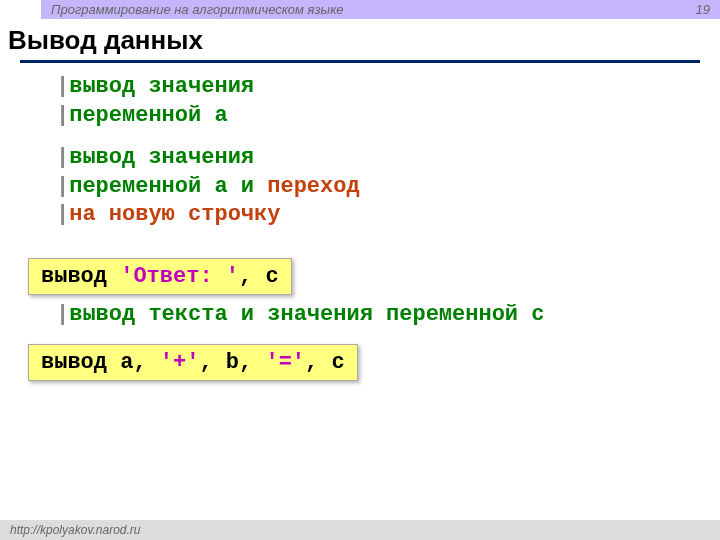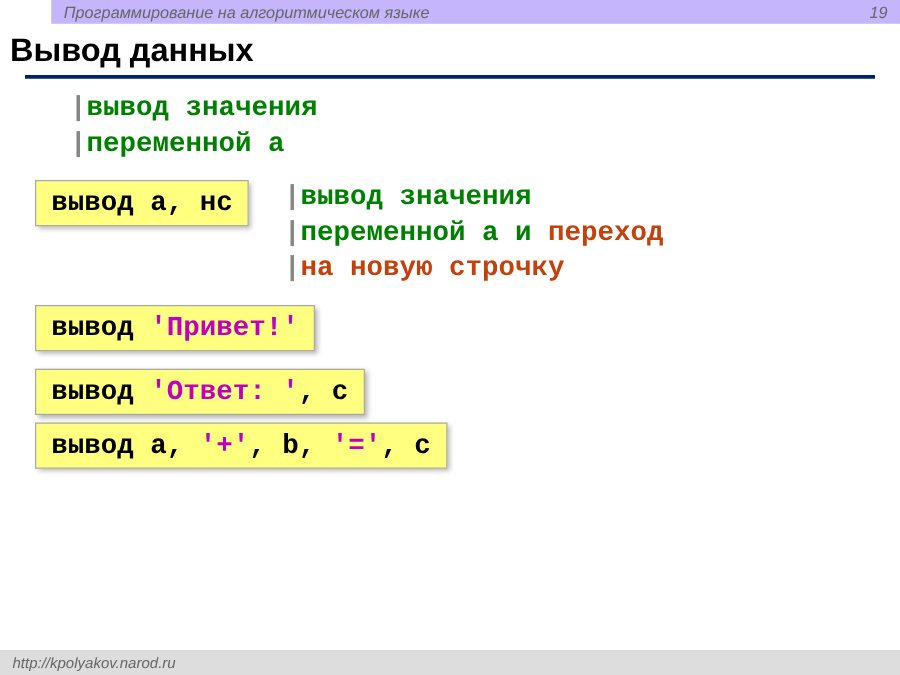--- a/index.html
+++ b/index.html
@@ -97,34 +97,35 @@
 <div class="content">
 
   <div class="row">
     <div class="comment">
       <span class="pipe">|</span><span class="grn">вывод значения</span><br>
       <span class="pipe">|</span><span class="grn">переменной a</span>
     </div>
   </div>
 
   <div class="row">
-    <div class="box"><span class="kw">вывод </span><span>a, нс</span></div>
     <div class="comment">
       <span class="pipe">|</span><span class="grn">вывод значения</span><br>
       <span class="pipe">|</span><span class="grn">переменной a и </span><span class="red">переход</span><br>
       <span class="pipe">|</span><span class="red">на новую строчку</span>
     </div>
   </div>
 
   <div class="row">
-    <div class="box"><span class="kw">вывод </span><span class="lit">'Привет!'</span></div>
   </div>
 
   <div class="row" style="margin-bottom:6px;">
     <div class="box"><span class="kw">вывод </span><span class="lit">'Ответ: '</span><span>, c</span></div>
+  </div>
+  <div class="comment-full">
+    <span class="pipe">|</span><span class="grn">вывод текста и значения переменной c</span>
   </div>
 
   <div class="row">
     <div class="box"><span class="kw">вывод </span><span>a, </span><span class="lit">'+'</span><span>, b, </span><span class="lit">'='</span><span>, c</span></div>
   </div>
 
 </div>
 
 <div class="footer">
   <span>http://kpolyakov.narod.ru</span>

